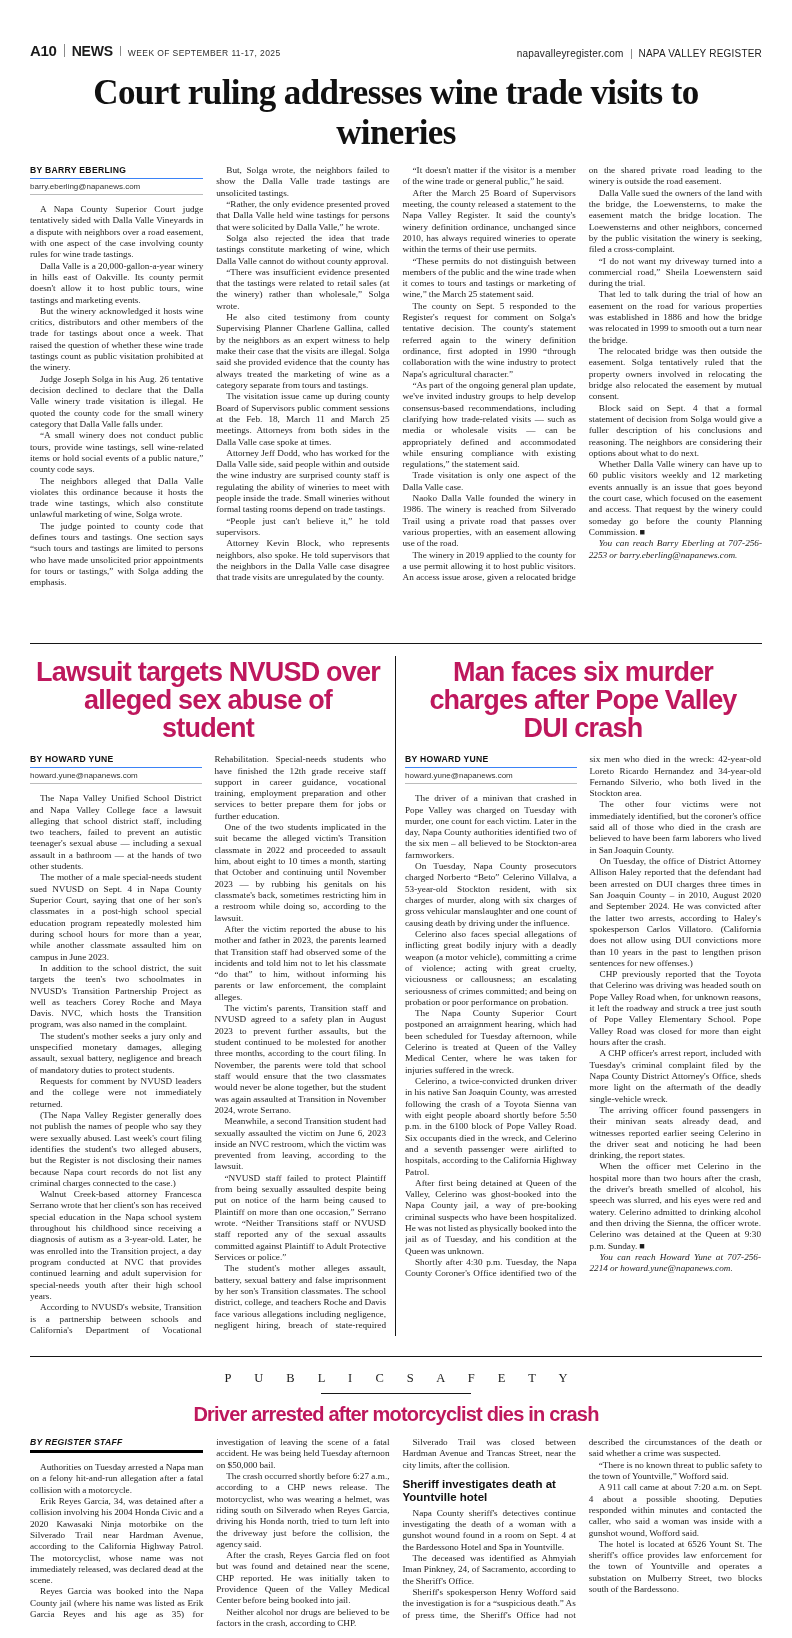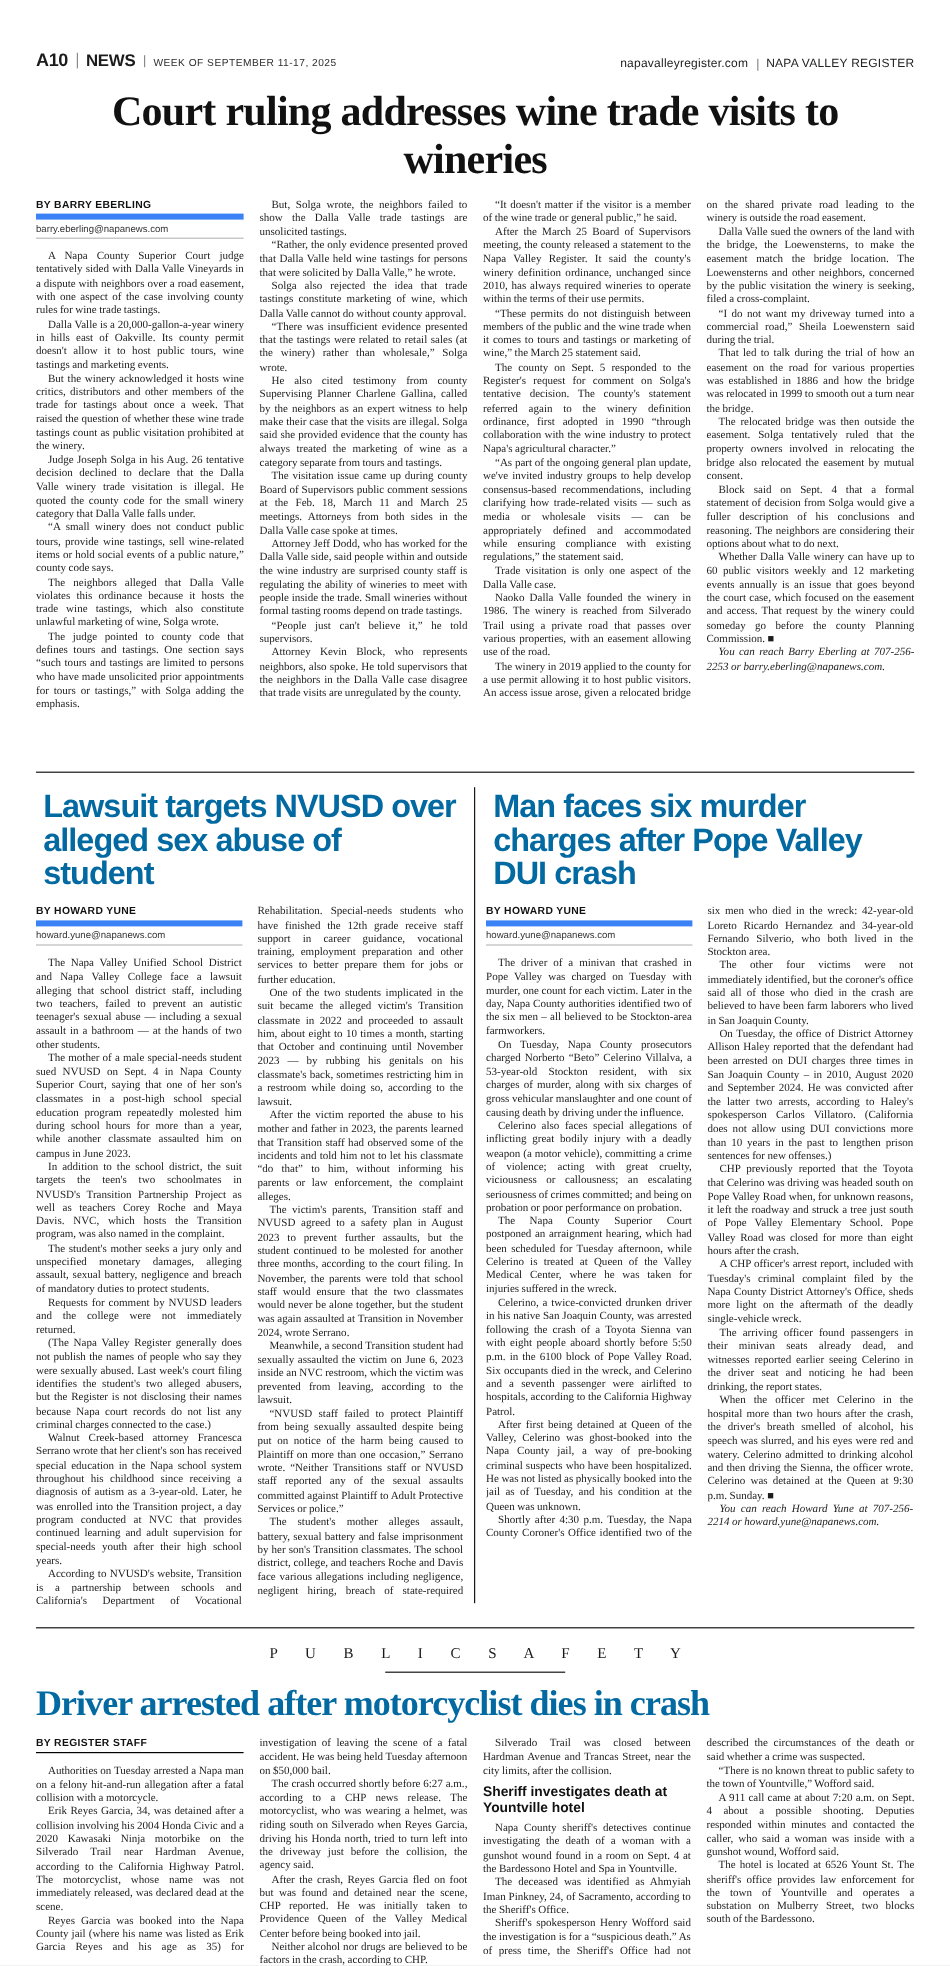--- a/index.html
+++ b/index.html
@@ -21,30 +21,30 @@
   .mast-date { font-size:8.5px; color:#2e2e2e; letter-spacing:.4px; }
   .mast-site, .mast-paper { font-size:10px; color:#222; letter-spacing:.2px; }
   .vsep { display:inline-block; width:1px; height:13px; background:#8a8a8a; align-self:center; }
   .vsep.small { height:10px; }
   
   .main-headline {
     font-family:"Liberation Serif", serif; font-weight:700; font-size:35px;
     text-align:center; letter-spacing:-.6px; margin:14px 0 12px; color:#111;
   }
   .sans-headline {
-    font-family:"Liberation Sans", sans-serif; font-weight:700; color:#0369a1;
-    line-height:1.04; letter-spacing:-.8px;
+    font-family:"Liberation Sans", sans-serif; font-weight:700; color:#be185d;
+    text-align:center; line-height:1.04; letter-spacing:-.8px;
   }
   .mid-headline { font-size:27px; margin:14px 6px 12px; }
-  .bottom-headline { font-size:30px; margin:8px 0 12px;font-family:Liberation Serif, serif; }
+  .bottom-headline { font-size:20px; margin:8px 0 12px; }
   
   .byline-block { margin-bottom:9px; break-inside:avoid; font-family:"Liberation Sans", sans-serif; }
-  .byline { font-weight:700; font-size:8.6px; letter-spacing:.3px; padding-bottom:3px; border-bottom:5px solid #3b82f6; color:#111; }
+  .byline { font-weight:700; font-size:8.6px; letter-spacing:.3px; padding-bottom:3px; border-bottom:1px solid #3b82f6; color:#111; }
   .email { font-size:8px; color:#333; padding-top:3px; border-bottom:1px solid #bbb; padding-bottom:3px; }
-  .byline-block.no-email .byline { border-bottom:1px solid #000000; }
+  .byline-block.no-email .byline { border-bottom:3px solid #000000;font-style:italic; }
   
   .article-body { text-align:justify; }
   .article-body p {
     font-size:9.2px; line-height:1.23; text-indent:10px; color:#1c1c1c;
     word-spacing:-.2px;
   }
   .article-body p.tagline { font-style:italic; }
   .cols-4 { column-count:4; column-gap:13px; height:468px; overflow:hidden; }
   .cols-2 { column-count:2; column-gap:13px; height:592px; overflow:hidden; }
   .cols-4b { column-count:4; column-gap:13px; height:206px; overflow:hidden; }

